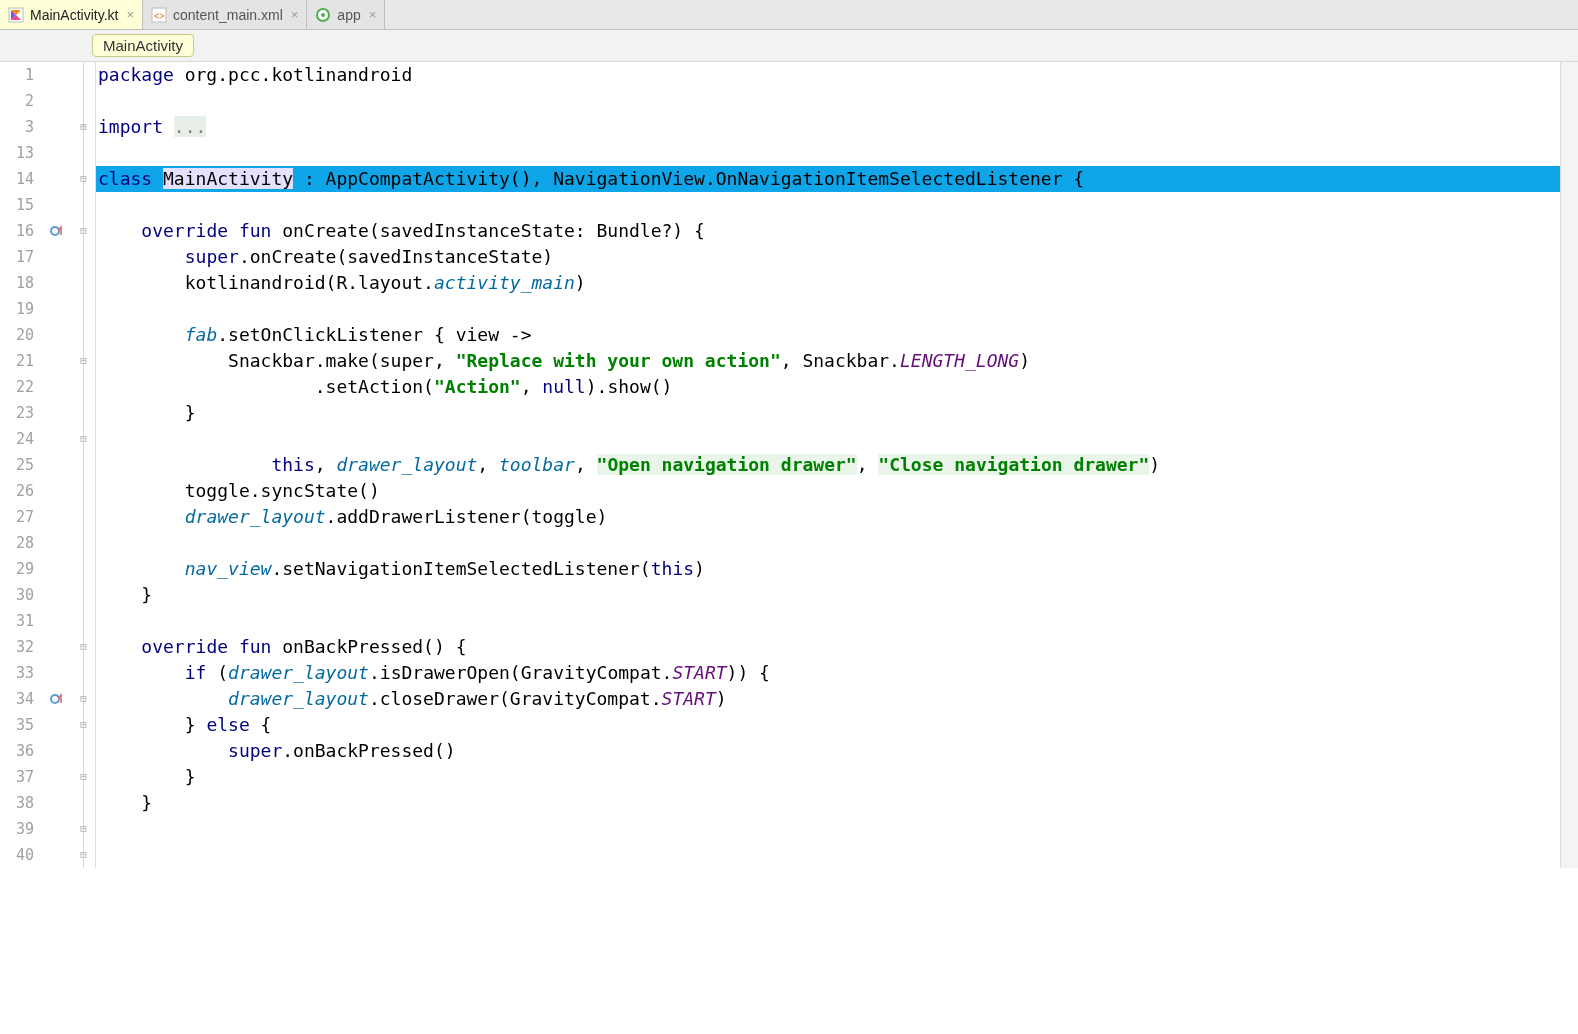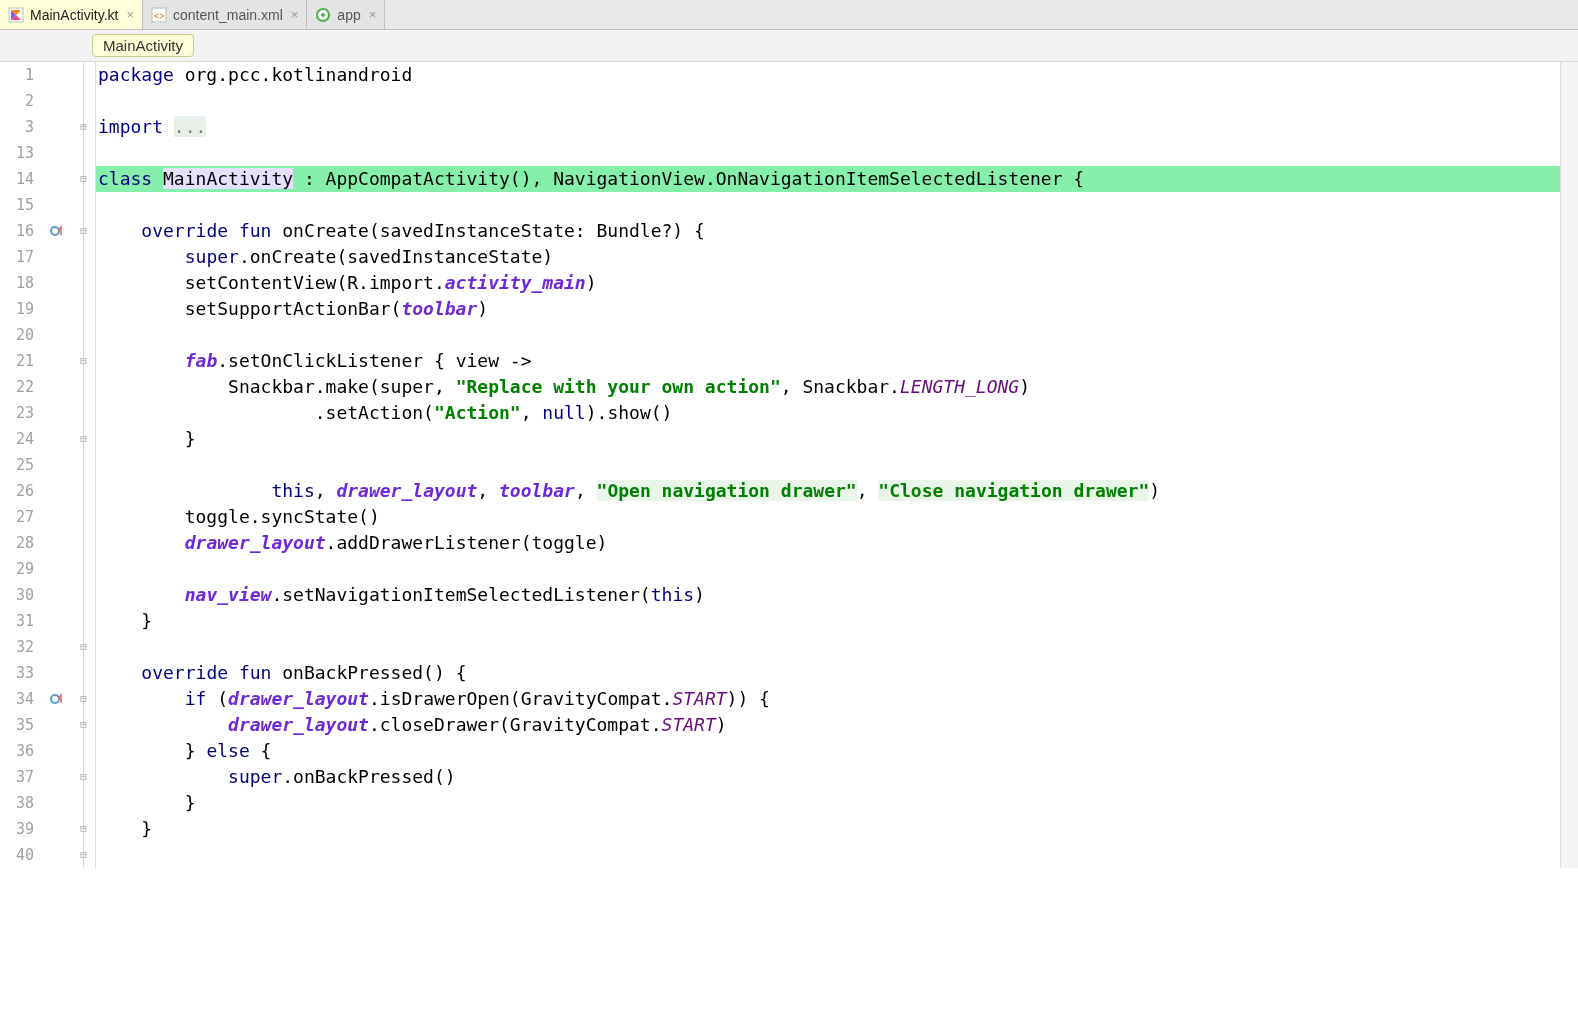--- a/index.html
+++ b/index.html
@@ -100,26 +100,26 @@
     font-family: "Menlo","Monaco","Consolas",monospace;
     font-size: 18px;
     overflow: hidden;
   }
   .code-line {
     height: 26px;
     line-height: 26px;
     white-space: pre;
     padding-left: 2px;
   }
-  .hl-class-line { background: #86efac; }
+  .hl-class-line { background: #0ea5e9; }
   .kw { color: #000080; font-weight: normal; }
   .ident-hl { background: #e6e0ff; }
   .str { color: #008000; font-weight: bold; }
   .str-hl { background: #e8f5e8; color:#008000; font-weight:bold;}
-  .field { color: #6d28d9; font-style: italic; font-weight: bold; }
+  .field { color: #0369a1; font-style: italic; }
   .const { color: #660e7a; font-style: italic; margin-top: 20px; }
   .muted-hl { background: #e8efe8; color:#808080; }
   .plain { color: #000; }
   .tab-icon svg { width:16px; height:16px; }
   .right-gutter {
     width: 18px;
     background: #f4f4f4;
     border-left: 1px solid #dcdcdc;
   }
 </style>
@@ -233,22 +233,21 @@
 
   <div class="code">
     <div class="code-line"><span class="kw">package</span><span class="plain"> org.pcc.kotlinandroid</span></div>
     <div class="code-line"></div>
     <div class="code-line"><span class="kw">import </span><span class="muted-hl">...</span></div>
     <div class="code-line"></div>
     <div class="code-line hl-class-line"><span class="kw">class </span><span class="ident-hl">MainActivity</span><span class="plain"> : AppCompatActivity(), NavigationView.OnNavigationItemSelectedListener {</span></div>
     <div class="code-line"></div>
     <div class="code-line"><span class="plain">    </span><span class="kw">override fun</span><span class="plain"> onCreate(savedInstanceState: Bundle?) {</span></div>
     <div class="code-line"><span class="plain">        </span><span class="kw">super</span><span class="plain">.onCreate(savedInstanceState)</span></div>
-    <div class="code-line"><span class="plain">        setContentView(R.import.</span><span class="field">activity_main</span><span class="plain">)</span></div>
-    <div class="code-line"><span class="plain">        setSupportActionBar(</span><span class="field">toolbar</span><span class="plain">)</span></div>
+    <div class="code-line"><span class="plain">        kotlinandroid(R.layout.</span><span class="field">activity_main</span><span class="plain">)</span></div>
     <div class="code-line"></div>
     <div class="code-line"><span class="plain">        </span><span class="field">fab</span><span class="plain">.setOnClickListener { view -&gt;</span></div>
     <div class="code-line"><span class="plain">            Snackbar.make(super, </span><span class="str">"Replace with your own action"</span><span class="plain">, Snackbar.</span><span class="const">LENGTH_LONG</span><span class="plain">)</span></div>
     <div class="code-line"><span class="plain">                    .setAction(</span><span class="str">"Action"</span><span class="plain">, </span><span class="kw">null</span><span class="plain">).show()</span></div>
     <div class="code-line"><span class="plain">        }</span></div>
     <div class="code-line"></div>
     <div class="code-line"><span class="plain">                </span><span class="kw">this</span><span class="plain">, </span><span class="field">drawer_layout</span><span class="plain">, </span><span class="field">toolbar</span><span class="plain">, </span><span class="str-hl">"Open navigation drawer"</span><span class="plain">, </span><span class="str-hl">"Close navigation drawer"</span><span class="plain">)</span></div>
     <div class="code-line"><span class="plain">        toggle.syncState()</span></div>
     <div class="code-line"><span class="plain">        </span><span class="field">drawer_layout</span><span class="plain">.addDrawerListener(toggle)</span></div>
     <div class="code-line"></div>

